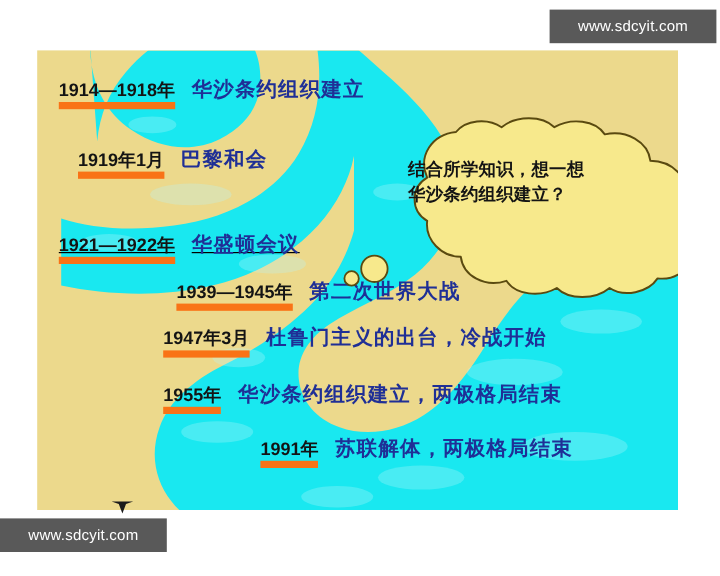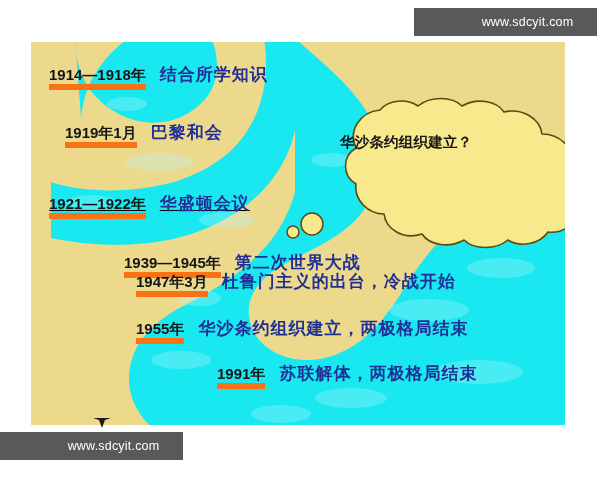--- a/index.html
+++ b/index.html
@@ -71,21 +71,21 @@
     font-weight: bold;
     font-size: 17px;
     letter-spacing: 1px;
     margin-left: 14px;
     vertical-align: baseline;
   }
 
   .tl-row.r0 { left: 18px;  top: 24px; }
   .tl-row.r1 { left: 34px;  top: 82px; }
   .tl-row.r2 { left: 18px;  top: 153px; text-decoration: underline; }
-  .tl-row.r3 { left: 93px; top: 192px; margin-top: 20px; }
+  .tl-row.r3 { left: 116px; top: 192px; }
   .tl-row.r4 { left: 105px; top: 231px; }
   .tl-row.r5 { left: 105px; top: 278px; }
   .tl-row.r6 { left: 186px; top: 323px; text-align: right; }
 
   
   #cloud-wrap {
     position: absolute;
     left: 253px;
     top: 60px;
     width: 320px;
@@ -116,21 +116,20 @@
   
   .watermark {
     position: absolute;
     background: #595959;
     color: #ffffff;
     font-size: 12.5px;
     letter-spacing: 0.2px;
     display: flex;
     align-items: center;
     justify-content: center;
-    padding-left: 44px;
   }
   #wm-top {
     right: 3px;
     top: 8px;
     width: 139px;
     height: 28px;
   }
   #wm-bottom {
     left: 0px;
     bottom: 20px;
@@ -205,21 +204,21 @@
         <ellipse cx="448" cy="330" rx="44" ry="12"></ellipse>
         <ellipse cx="320" cy="356" rx="36" ry="10"></ellipse>
         <ellipse cx="250" cy="372" rx="30" ry="9"></ellipse>
         <ellipse cx="96" cy="62" rx="20" ry="7"></ellipse>
       </g>
     </svg>
 
     <div id="timeline">
 
       <div class="tl-row r0">
-        <span class="tl-date">1914—1918年</span><span class="tl-event">结合所学知识</span>
+        <span class="tl-date">1914—1918年</span><span class="tl-event">华沙条约组织建立</span>
       </div>
 
       <div class="tl-row r1">
         <span class="tl-date">1919年1月</span><span class="tl-event">巴黎和会</span>
       </div>
 
       <div class="tl-row r2">
         <span class="tl-date">1921—1922年</span><span class="tl-event">华盛顿会议</span>
       </div>
 
@@ -262,20 +261,21 @@
                    C 58,74 58,54 72,46 Z"></path>
         </g>
 
         <g fill="#f7e98c" stroke="#5a4a10" stroke-width="1.5">
           <circle cx="28" cy="122" r="11"></circle>
           <circle cx="9" cy="130" r="6"></circle>
         </g>
       </svg>
 
       <div id="cloud-text">
+        <div>结合所学知识，想一想</div>
         <div>华沙条约组织建立？</div>
       </div>
     </div>
 
   </div>
 
   <svg id="pointer-mark" viewBox="0 0 20 14">
     <path d="M 1,2 L 19,2 L 13,4 L 10,12 L 7,4 Z" fill="#1b1b1b"></path>
   </svg>
 

